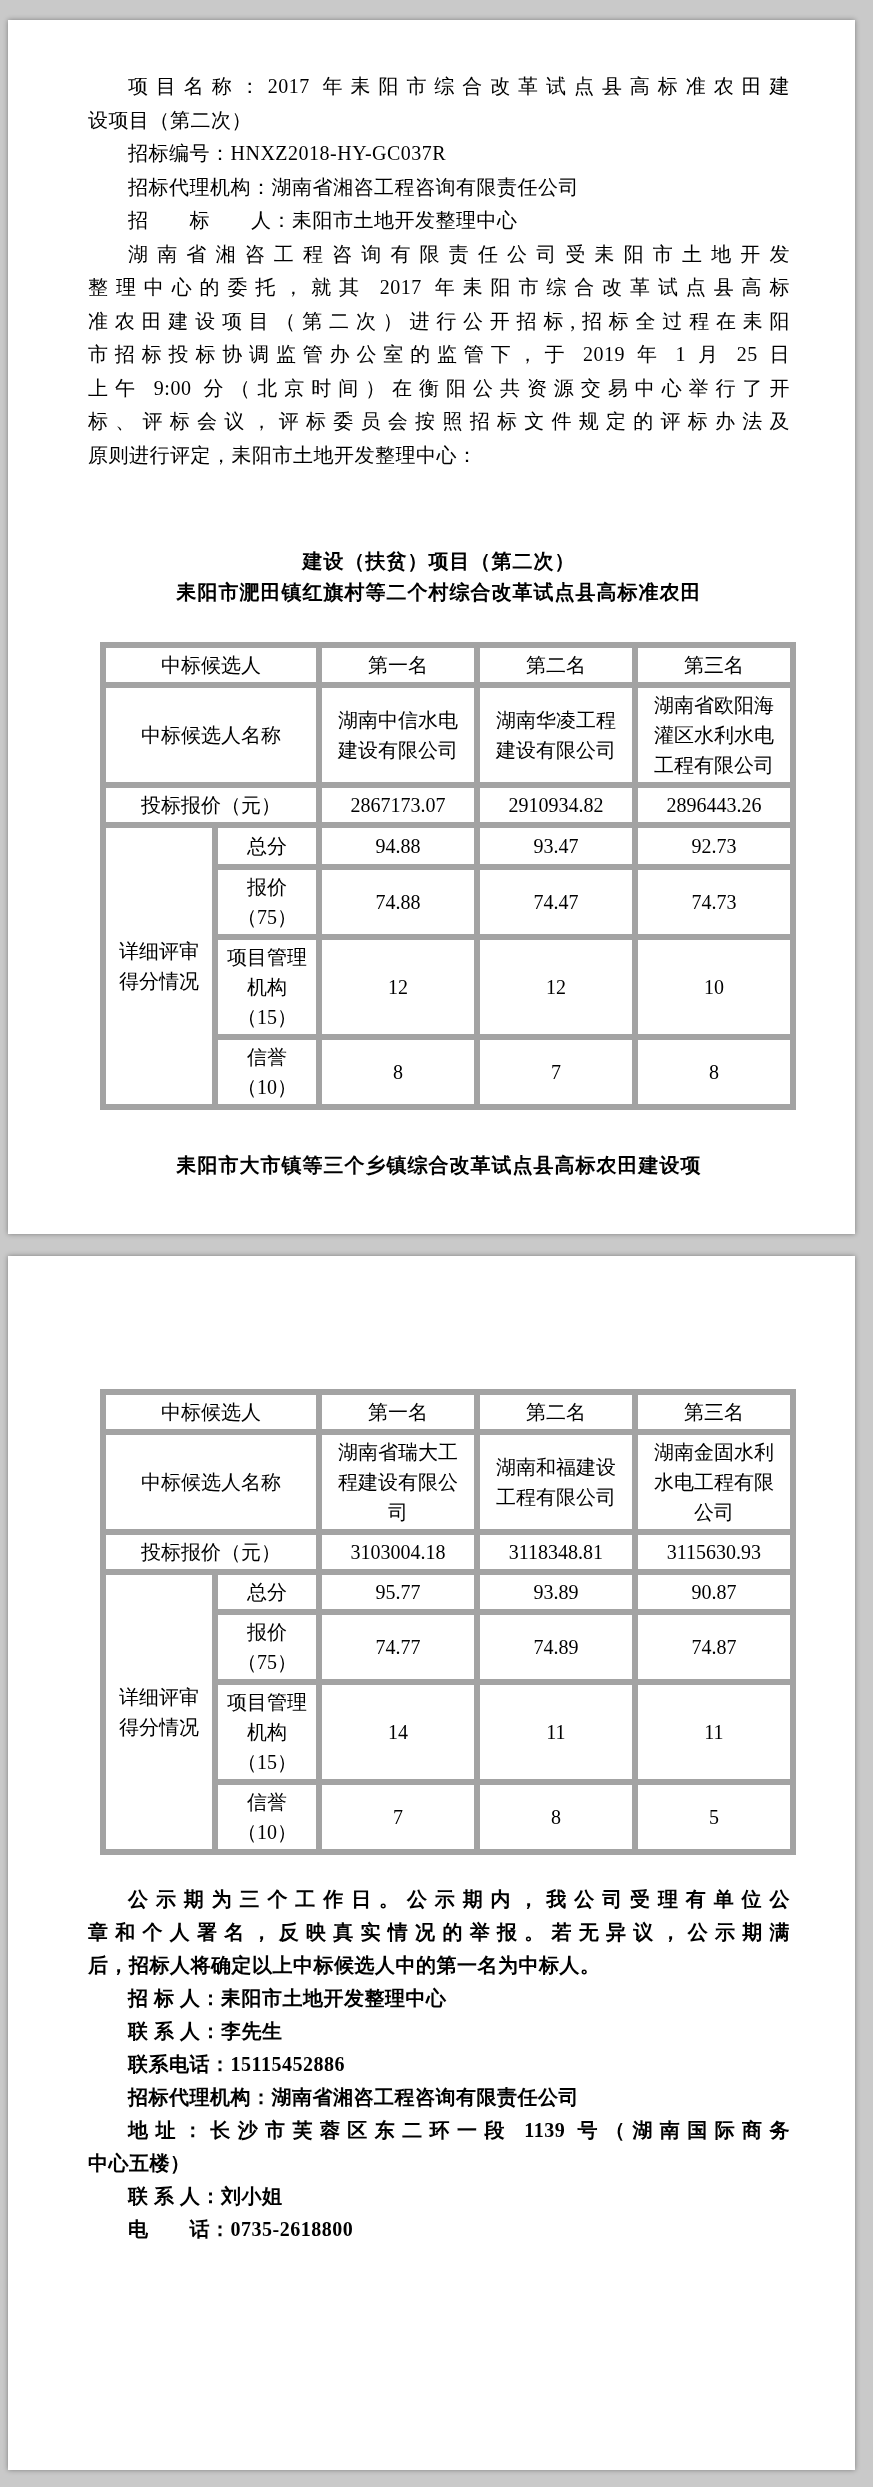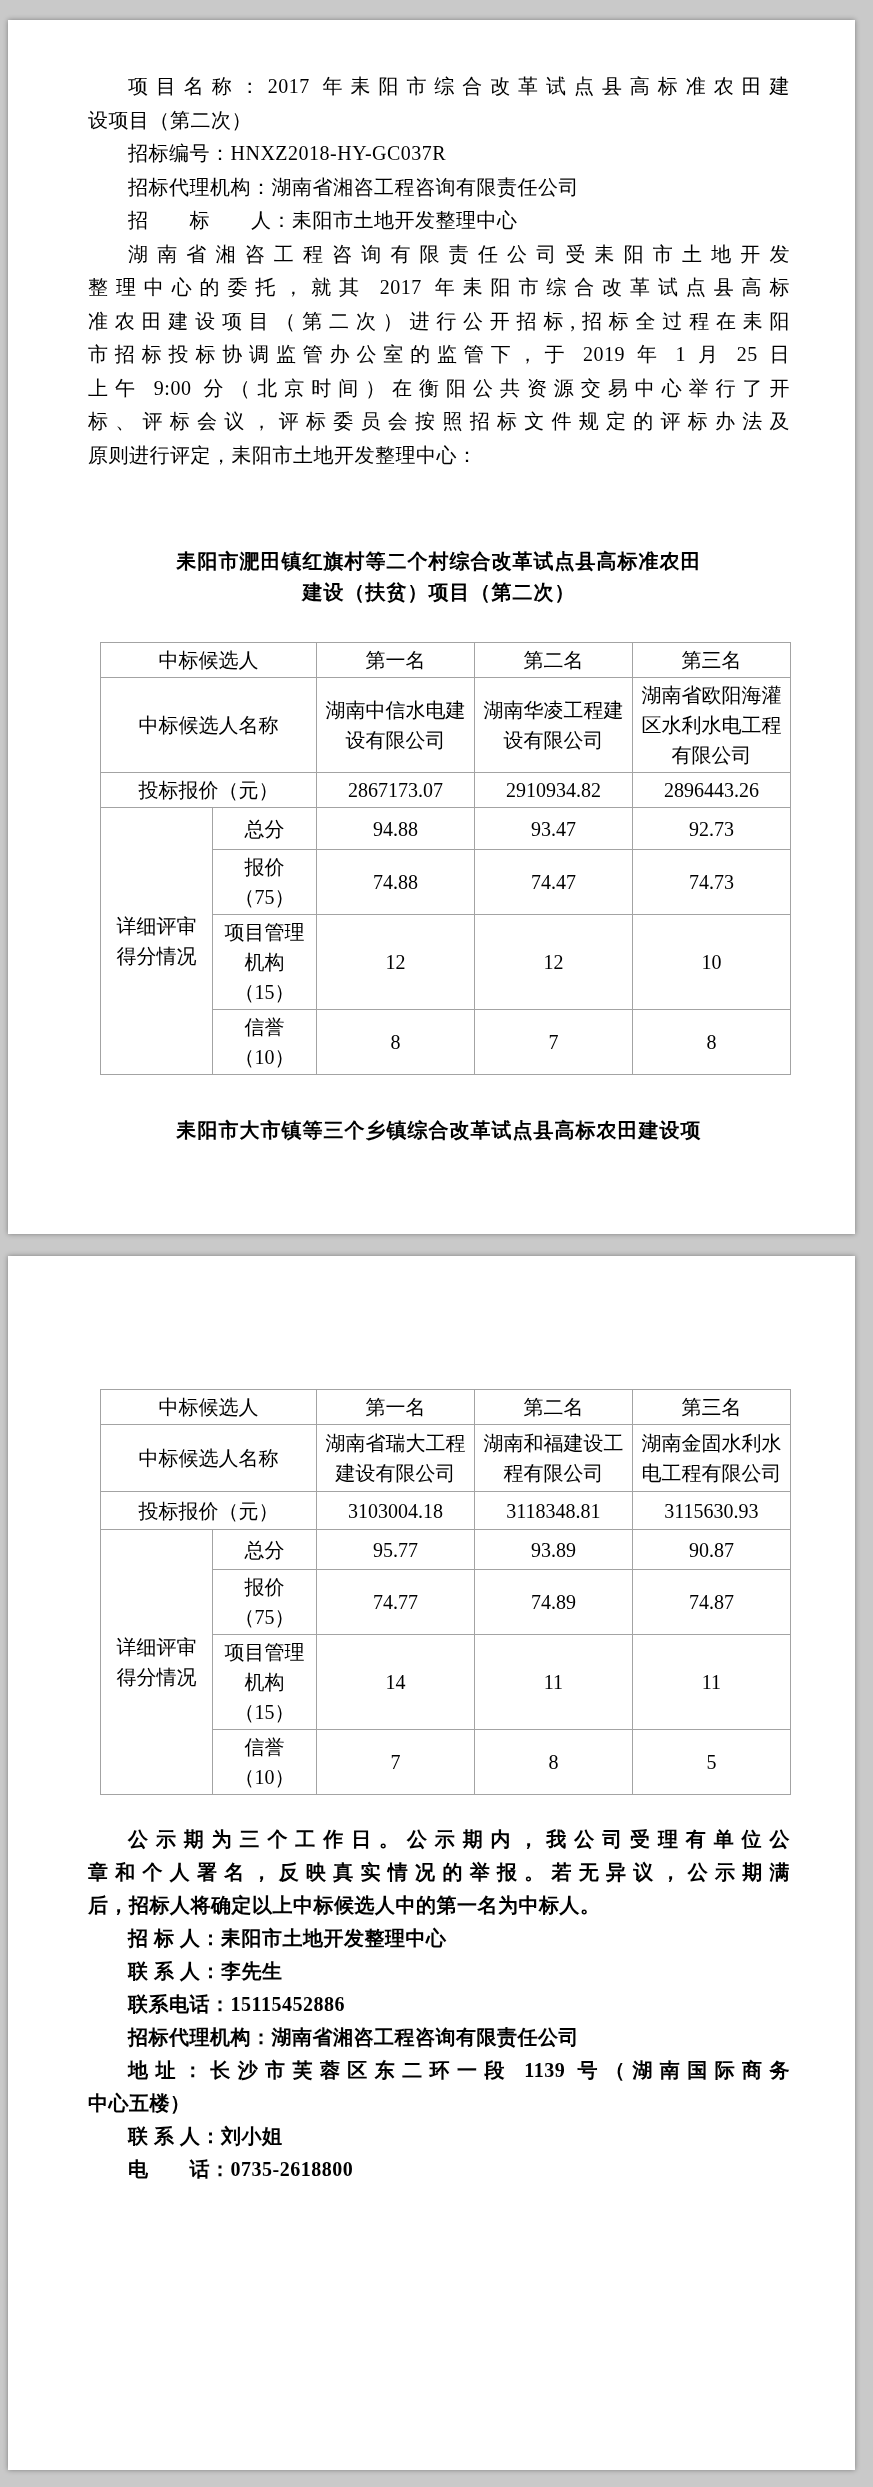--- a/index.html
+++ b/index.html
@@ -28,21 +28,21 @@
   .sec-title{font-weight:bold;font-size:20px;line-height:31px;text-align:center;letter-spacing:1px;}
   #sec1{margin-top:74px;}
   #sec2{margin-top:40px;}
 
   .bid-table{
     border-collapse:collapse;table-layout:fixed;
     width:690px;margin-left:12px;
     font-size:20px;
   }
   .bid-table td{
-    border:1px solid #a3a3a3;
+    border:6px solid #a3a3a3;
     text-align:center;vertical-align:middle;
     padding:2px 8px;line-height:30px;
     overflow:hidden;
   }
   .t1{margin-top:34px;}
   .t2{margin-top:133px;}
   .t1 tr:nth-child(1){height:33px;}
   .t1 tr:nth-child(2){height:93px;}
   .t1 tr:nth-child(3){height:32px;}
   .t1 tr:nth-child(4){height:42px;}
@@ -77,22 +77,22 @@
       <div class="ln ind jst">湖南省湘咨工程咨询有限责任公司受耒阳市土地开发</div>
       <div class="ln jst">整理中心的委托，就其 2017 年耒阳市综合改革试点县高标</div>
       <div class="ln jst">准农田建设项目（第二次）进行公开招标,招标全过程在耒阳</div>
       <div class="ln jst">市招标投标协调监管办公室的监管下，于 2019 年 1 月 25 日</div>
       <div class="ln jst">上午 9:00 分（北京时间）在衡阳公共资源交易中心举行了开</div>
       <div class="ln jst">标、评标会议，评标委员会按照招标文件规定的评标办法及</div>
       <div class="ln">原则进行评定，耒阳市土地开发整理中心：</div>
     </div>
 
     <div class="sec-title" id="sec1">
+      <div>建设（扶贫）项目（第二次）</div>
       <div>耒阳市淝田镇红旗村等二个村综合改革试点县高标准农田</div>
-      <div>建设（扶贫）项目（第二次）</div>
     </div>
 
     <table class="bid-table t1">
       <colgroup>
         <col style="width:112px">
           <col style="width:104px">
         <col style="width:158px">
           <col style="width:158px">
           <col style="width:158px">
       </colgroup>

